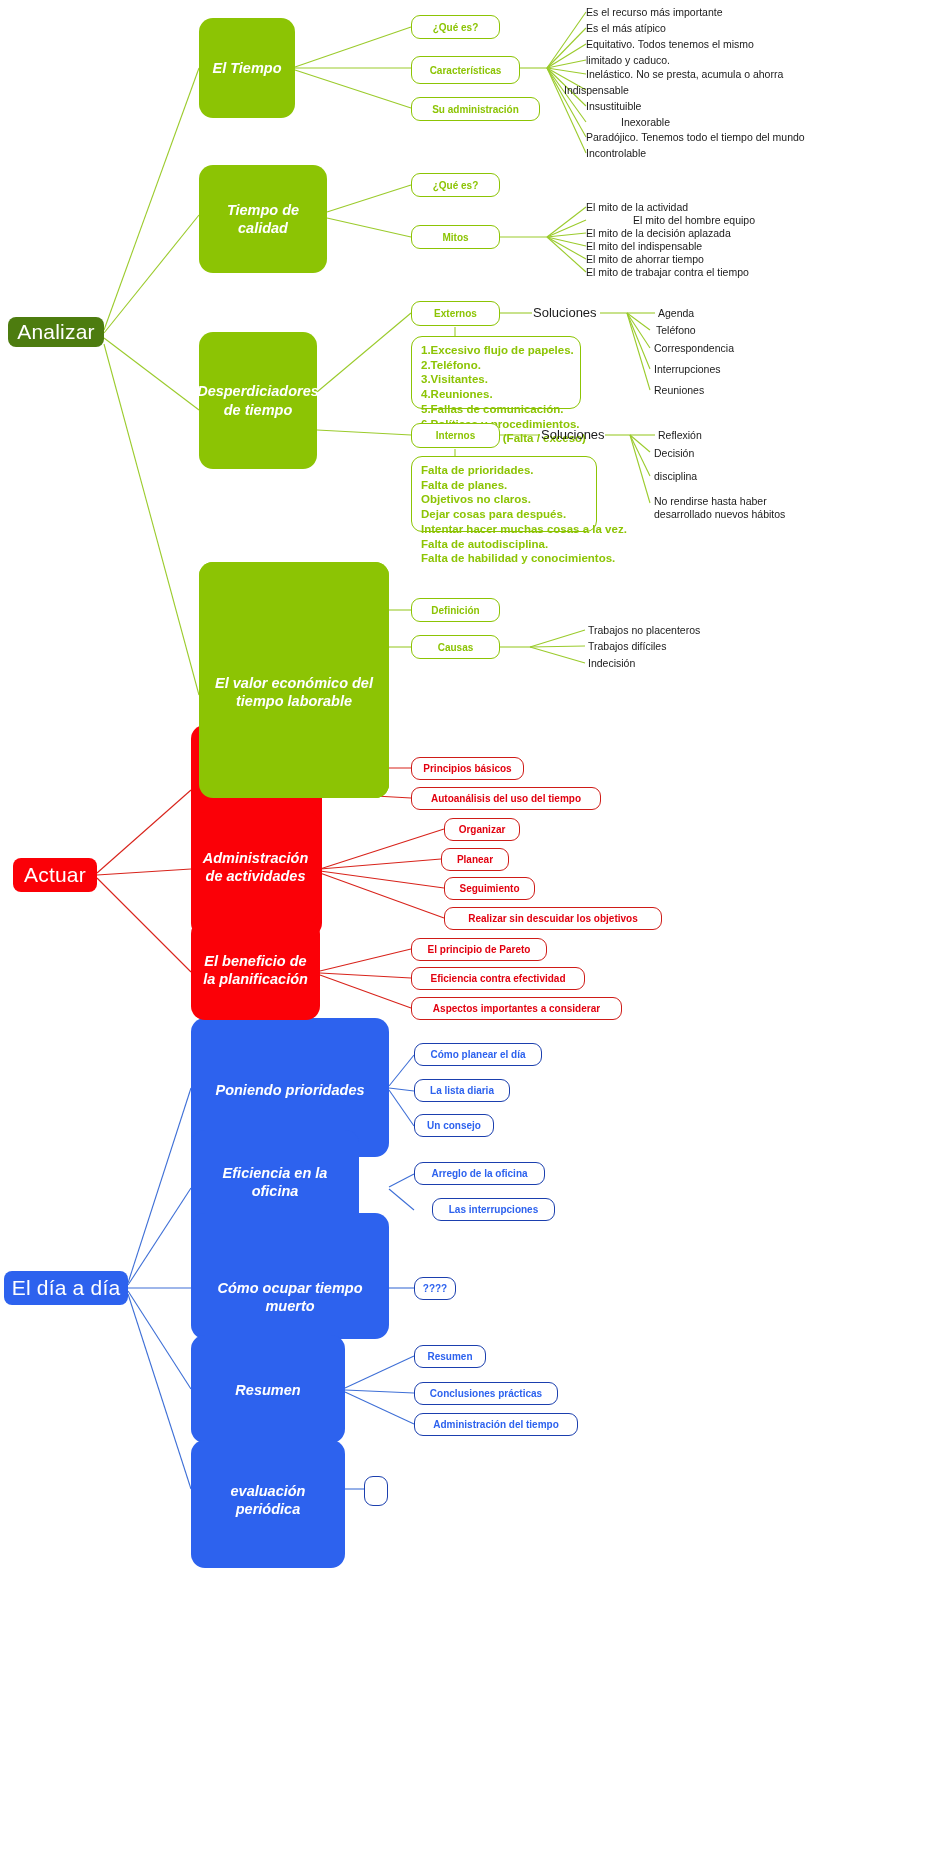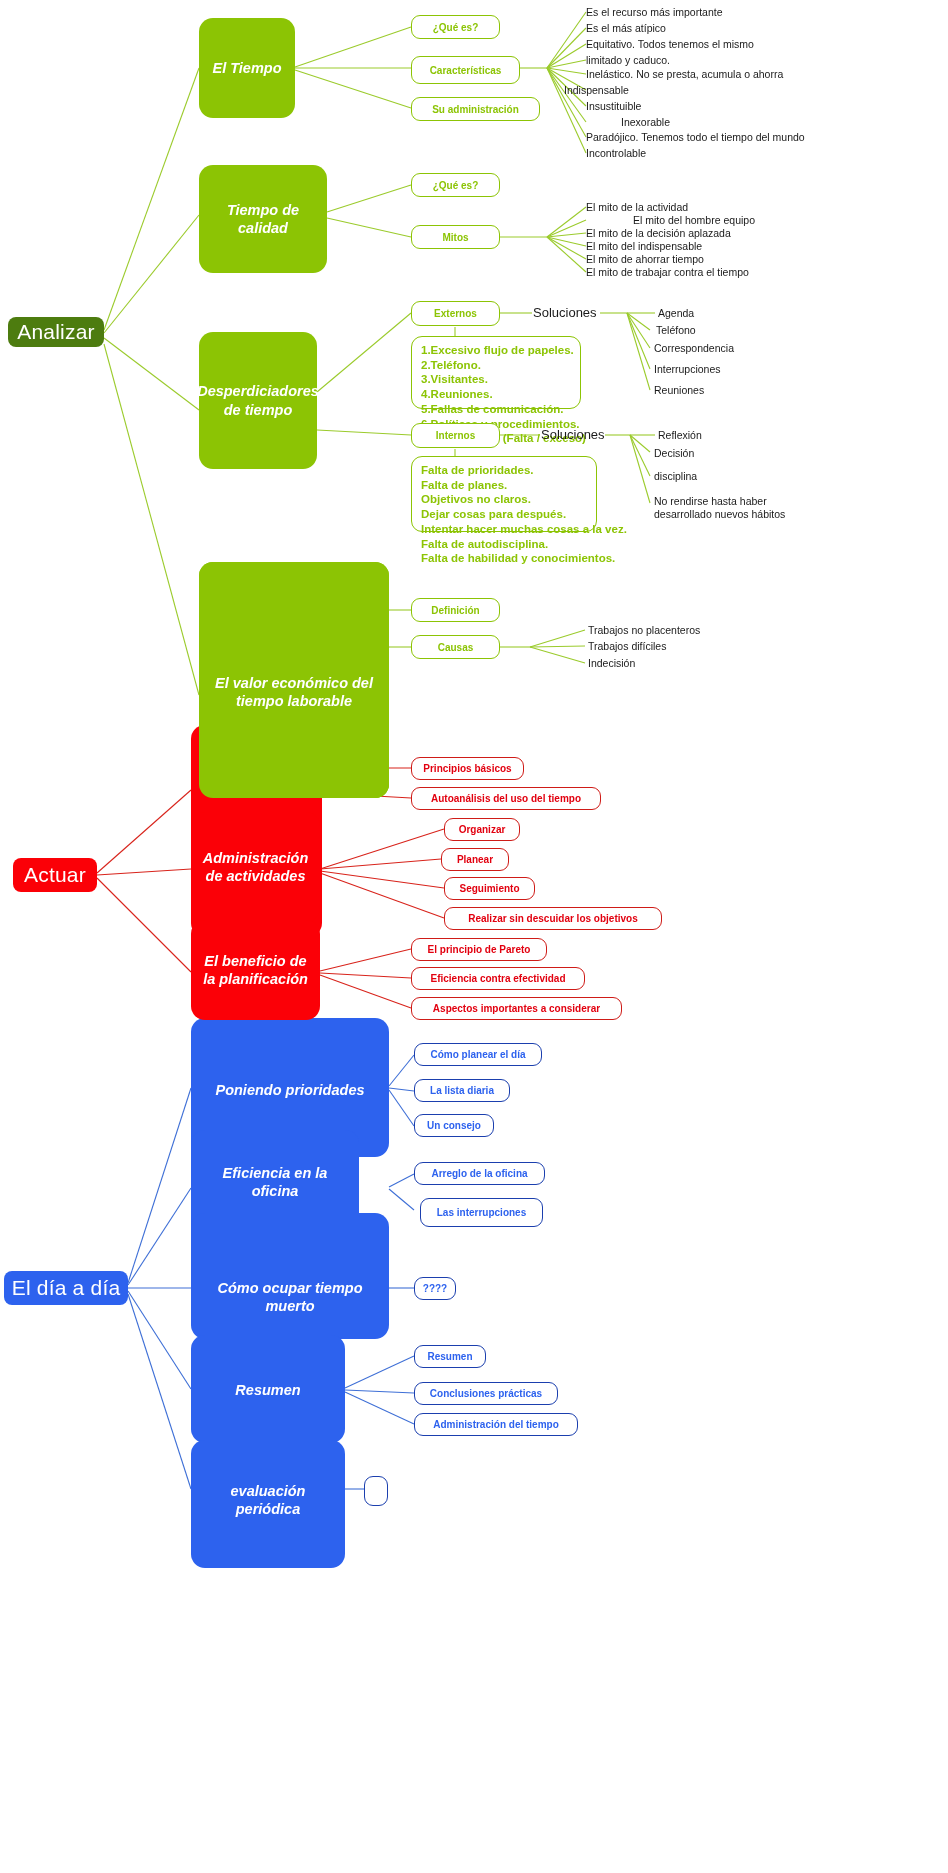--- a/index.html
+++ b/index.html
@@ -332,21 +332,21 @@
   <div class="pill blue" style="left:414px;top:1079px;width:96px;height:23px;">
     <span>La lista diaria</span>
   </div>
   <div class="pill blue" style="left:414px;top:1114px;width:80px;height:23px;">
     <span>Un consejo</span>
   </div>
 
   <div class="pill blue" style="left:414px;top:1162px;width:131px;height:23px;">
     <span>Arreglo de la oficina</span>
   </div>
-  <div class="pill blue" style="left:420px;top:1198px;width:123px;height:29px;">
+  <div class="pill blue" style="left:432px;top:1198px;width:123px;height:23px;">
     <span>Las interrupciones</span>
   </div>
 
   <div class="pill blue" style="left:414px;top:1277px;width:42px;height:23px;">
     <span>????</span>
   </div>
 
   <div class="pill blue" style="left:414px;top:1345px;width:72px;height:23px;">
     <span>Resumen</span>
   </div>

